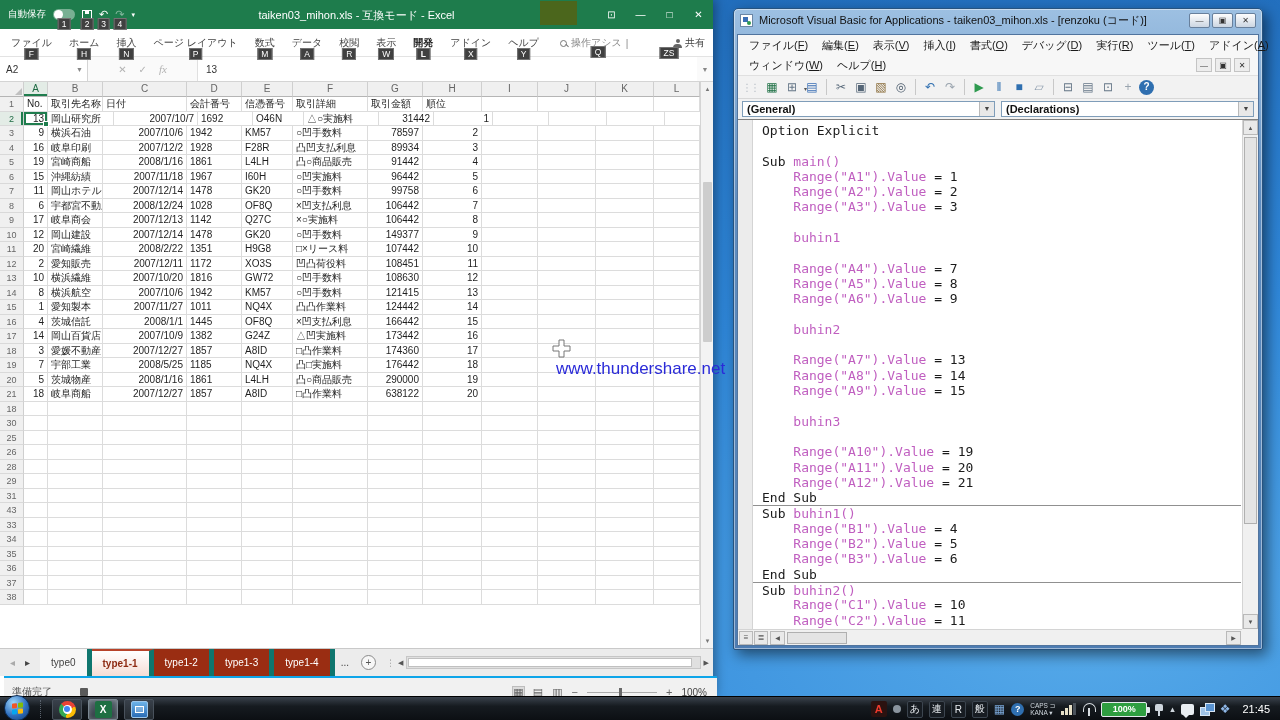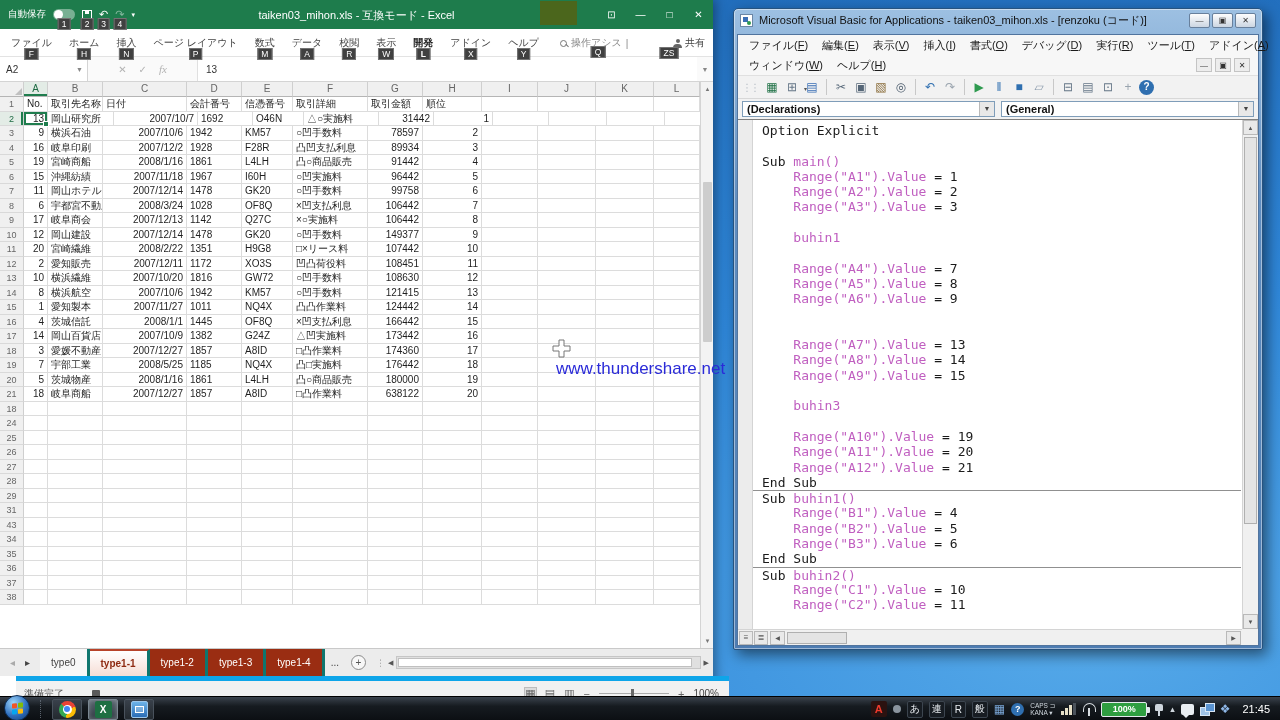--- a/index.html
+++ b/index.html
@@ -59,30 +59,30 @@
 .xl-cell.active-cell{position:relative;box-shadow:inset 0 0 0 2px #1f7d4e;overflow:visible;z-index:2}
 .xl-cell.active-cell::after{content:"";position:absolute;right:-2px;bottom:-2px;width:4px;height:4px;background:#1f7d4e;border:1px solid #fff}
 
 .xl-vscroll{position:absolute;left:700px;top:82px;width:13px;height:566px;background:#f3f3f3;border-left:1px solid #d4d4d4;z-index:6}
 .xl-vscroll .arr{position:absolute;left:0;width:13px;height:14px;display:grid;place-items:center;font-size:6px;color:#777}
 .xl-vthumb{position:absolute;left:2px;width:9px;top:100px;height:160px;background:#cdcdcd;border-radius:1px}
 
 .tabbar{position:absolute;left:0;top:648px;width:713px;height:28px;background:#ececec;border-top:1px solid #c9c9c9;display:flex;align-items:stretch;font-size:10px;z-index:6}
 .tabnav{display:flex;align-items:center;gap:10px;padding:0 10px;color:#444}
 .tabnav .dis{color:#aaa}
-.stab{display:flex;align-items:center;padding:12px 11px;border-right:3px solid #0f766e;color:#444;background:#f7f7f7;white-space:nowrap}
+.stab{display:flex;align-items:center;padding:12px 11px;border-right:5px solid #0f766e;color:#444;background:#f7f7f7;white-space:nowrap}
 .stab.active{background:linear-gradient(#ffffff,#f6ddd5);color:#8e2a12;font-weight:bold;border-top:2px solid #b8432a}
 .stab.red{background:#9a2d12;color:#fff}
 .tabmore{display:flex;align-items:center;padding:0 6px;color:#444}
 .addsheet{align-self:center;width:15px;height:15px;border:1px solid #8a8a8a;border-radius:50%;display:grid;place-items:center;font-size:10px;color:#555;margin:0 6px;background:#f7f7f7}
 .tab-hscroll{align-self:center;display:flex;align-items:center;gap:3px;flex:1;height:16px;margin:0 4px;color:#555}
 .tab-hscroll .track{flex:1;height:13px;background:#e0e0e0;border:1px solid #c6c6c6;position:relative}
 .tab-hscroll .thumb{position:absolute;left:1px;top:1px;bottom:1px;width:97%;background:#fff;border:1px solid #c0c0c0}
 
-.sbar{position:absolute;left:16px;top:676px;width:713px;height:30px;background:#f1f1f1;border-top:5px solid #0ea5e9;display:flex;align-items:center;font-size:10px;color:#555;z-index:6}
+.sbar{position:absolute;left:4px;top:676px;width:713px;height:30px;background:#f1f1f1;border-top:2px solid #0ea5e9;display:flex;align-items:center;font-size:10px;color:#555;z-index:6}
 .sbar .ready{margin-left:8px}
 .macro-rec{width:8px;height:8px;background:#5a5a5a;border-radius:1px;margin-left:28px}
 .sbar-right{margin-left:auto;display:flex;align-items:center;gap:9px;padding-right:10px}
 .viewic{font-size:11px;color:#666;line-height:11px}
 .viewic.pressed{background:#dcdcdc;outline:1px solid #bdbdbd}
 .zoomtrack{width:70px;height:1px;background:#ababab;position:relative}
 .zoomtrack .zthumb{position:absolute;left:32px;top:-4px;width:3px;height:9px;background:#696969}
 .zoomsign{font-size:11px;color:#666}
 .zoomval{color:#444}
 
@@ -368,21 +368,21 @@
           <div class="xl-cell" style="width: 59px; text-align: right;">6</div>
           <div class="xl-cell" style="width: 56px; text-align: left;"></div>
           <div class="xl-cell" style="width: 58px; text-align: left;"></div>
           <div class="xl-cell" style="width: 58px; text-align: left;"></div>
           <div class="xl-cell" style="width: 46px; text-align: left;"></div>
         </div>
         <div class="xl-row">
           <div class="xl-rn" style="width: 24px;">8</div>
           <div class="xl-cell" style="width: 24px; text-align: right;">6</div>
           <div class="xl-cell" style="width: 55px; text-align: left;">宇都宮不動産</div>
-          <div class="xl-cell" style="width: 84px; text-align: right;">2008/3/24</div>
+          <div class="xl-cell" style="width: 84px; text-align: right;">2008/12/24</div>
           <div class="xl-cell" style="width: 55px; text-align: left;">1028</div>
           <div class="xl-cell" style="width: 51px; text-align: left;">OF8Q</div>
           <div class="xl-cell" style="width: 75px; text-align: left;">×凹支払利息</div>
           <div class="xl-cell" style="width: 55px; text-align: right;">106442</div>
           <div class="xl-cell" style="width: 59px; text-align: right;">7</div>
           <div class="xl-cell" style="width: 56px; text-align: left;"></div>
           <div class="xl-cell" style="width: 58px; text-align: left;"></div>
           <div class="xl-cell" style="width: 58px; text-align: left;"></div>
           <div class="xl-cell" style="width: 46px; text-align: left;"></div>
         </div>
@@ -552,21 +552,21 @@
           <div class="xl-cell" style="width: 46px; text-align: left;"></div>
         </div>
         <div class="xl-row">
           <div class="xl-rn" style="width: 24px;">20</div>
           <div class="xl-cell" style="width: 24px; text-align: right;">5</div>
           <div class="xl-cell" style="width: 55px; text-align: left;">茨城物産</div>
           <div class="xl-cell" style="width: 84px; text-align: right;">2008/1/16</div>
           <div class="xl-cell" style="width: 55px; text-align: left;">1861</div>
           <div class="xl-cell" style="width: 51px; text-align: left;">L4LH</div>
           <div class="xl-cell" style="width: 75px; text-align: left;">凸○商品販売</div>
-          <div class="xl-cell" style="width: 55px; text-align: right;">180000</div>
+          <div class="xl-cell" style="width: 55px; text-align: right;">290000</div>
           <div class="xl-cell" style="width: 59px; text-align: right;">19</div>
           <div class="xl-cell" style="width: 56px; text-align: left;"></div>
           <div class="xl-cell" style="width: 58px; text-align: left;"></div>
           <div class="xl-cell" style="width: 58px; text-align: left;"></div>
           <div class="xl-cell" style="width: 46px; text-align: left;"></div>
         </div>
         <div class="xl-row">
           <div class="xl-rn" style="width: 24px;">21</div>
           <div class="xl-cell" style="width: 24px; text-align: right;">18</div>
           <div class="xl-cell" style="width: 55px; text-align: left;">岐阜商船</div>
@@ -590,21 +590,21 @@
           <div class="xl-cell" style="width: 51px; text-align: left;"></div>
           <div class="xl-cell" style="width: 75px; text-align: left;"></div>
           <div class="xl-cell" style="width: 55px; text-align: right;"></div>
           <div class="xl-cell" style="width: 59px; text-align: right;"></div>
           <div class="xl-cell" style="width: 56px; text-align: left;"></div>
           <div class="xl-cell" style="width: 58px; text-align: left;"></div>
           <div class="xl-cell" style="width: 58px; text-align: left;"></div>
           <div class="xl-cell" style="width: 46px; text-align: left;"></div>
         </div>
         <div class="xl-row">
-          <div class="xl-rn" style="width: 24px;">24</div>
+          <div class="xl-rn" style="width: 24px;">30</div>
           <div class="xl-cell" style="width: 24px; text-align: right;"></div>
           <div class="xl-cell" style="width: 55px; text-align: left;"></div>
           <div class="xl-cell" style="width: 84px; text-align: right;"></div>
           <div class="xl-cell" style="width: 55px; text-align: left;"></div>
           <div class="xl-cell" style="width: 51px; text-align: left;"></div>
           <div class="xl-cell" style="width: 75px; text-align: left;"></div>
           <div class="xl-cell" style="width: 55px; text-align: right;"></div>
           <div class="xl-cell" style="width: 59px; text-align: right;"></div>
           <div class="xl-cell" style="width: 56px; text-align: left;"></div>
           <div class="xl-cell" style="width: 58px; text-align: left;"></div>
@@ -635,35 +635,20 @@
           <div class="xl-cell" style="width: 51px; text-align: left;"></div>
           <div class="xl-cell" style="width: 75px; text-align: left;"></div>
           <div class="xl-cell" style="width: 55px; text-align: right;"></div>
           <div class="xl-cell" style="width: 59px; text-align: right;"></div>
           <div class="xl-cell" style="width: 56px; text-align: left;"></div>
           <div class="xl-cell" style="width: 58px; text-align: left;"></div>
           <div class="xl-cell" style="width: 58px; text-align: left;"></div>
           <div class="xl-cell" style="width: 46px; text-align: left;"></div>
         </div>
         <div class="xl-row">
-          <div class="xl-rn" style="width: 24px;">27</div>
-          <div class="xl-cell" style="width: 24px; text-align: right;"></div>
-          <div class="xl-cell" style="width: 55px; text-align: left;"></div>
-          <div class="xl-cell" style="width: 84px; text-align: right;"></div>
-          <div class="xl-cell" style="width: 55px; text-align: left;"></div>
-          <div class="xl-cell" style="width: 51px; text-align: left;"></div>
-          <div class="xl-cell" style="width: 75px; text-align: left;"></div>
-          <div class="xl-cell" style="width: 55px; text-align: right;"></div>
-          <div class="xl-cell" style="width: 59px; text-align: right;"></div>
-          <div class="xl-cell" style="width: 56px; text-align: left;"></div>
-          <div class="xl-cell" style="width: 58px; text-align: left;"></div>
-          <div class="xl-cell" style="width: 58px; text-align: left;"></div>
-          <div class="xl-cell" style="width: 46px; text-align: left;"></div>
-        </div>
-        <div class="xl-row">
           <div class="xl-rn" style="width: 24px;">28</div>
           <div class="xl-cell" style="width: 24px; text-align: right;"></div>
           <div class="xl-cell" style="width: 55px; text-align: left;"></div>
           <div class="xl-cell" style="width: 84px; text-align: right;"></div>
           <div class="xl-cell" style="width: 55px; text-align: left;"></div>
           <div class="xl-cell" style="width: 51px; text-align: left;"></div>
           <div class="xl-cell" style="width: 75px; text-align: left;"></div>
           <div class="xl-cell" style="width: 55px; text-align: right;"></div>
           <div class="xl-cell" style="width: 59px; text-align: right;"></div>
           <div class="xl-cell" style="width: 56px; text-align: left;"></div>
@@ -696,20 +681,35 @@
           <div class="xl-cell" style="width: 75px; text-align: left;"></div>
           <div class="xl-cell" style="width: 55px; text-align: right;"></div>
           <div class="xl-cell" style="width: 59px; text-align: right;"></div>
           <div class="xl-cell" style="width: 56px; text-align: left;"></div>
           <div class="xl-cell" style="width: 58px; text-align: left;"></div>
           <div class="xl-cell" style="width: 58px; text-align: left;"></div>
           <div class="xl-cell" style="width: 46px; text-align: left;"></div>
         </div>
         <div class="xl-row">
           <div class="xl-rn" style="width: 24px;">43</div>
+          <div class="xl-cell" style="width: 24px; text-align: right;"></div>
+          <div class="xl-cell" style="width: 55px; text-align: left;"></div>
+          <div class="xl-cell" style="width: 84px; text-align: right;"></div>
+          <div class="xl-cell" style="width: 55px; text-align: left;"></div>
+          <div class="xl-cell" style="width: 51px; text-align: left;"></div>
+          <div class="xl-cell" style="width: 75px; text-align: left;"></div>
+          <div class="xl-cell" style="width: 55px; text-align: right;"></div>
+          <div class="xl-cell" style="width: 59px; text-align: right;"></div>
+          <div class="xl-cell" style="width: 56px; text-align: left;"></div>
+          <div class="xl-cell" style="width: 58px; text-align: left;"></div>
+          <div class="xl-cell" style="width: 58px; text-align: left;"></div>
+          <div class="xl-cell" style="width: 46px; text-align: left;"></div>
+        </div>
+        <div class="xl-row">
+          <div class="xl-rn" style="width: 24px;">33</div>
           <div class="xl-cell" style="width: 24px; text-align: right;"></div>
           <div class="xl-cell" style="width: 55px; text-align: left;"></div>
           <div class="xl-cell" style="width: 84px; text-align: right;"></div>
           <div class="xl-cell" style="width: 55px; text-align: left;"></div>
           <div class="xl-cell" style="width: 51px; text-align: left;"></div>
           <div class="xl-cell" style="width: 75px; text-align: left;"></div>
           <div class="xl-cell" style="width: 55px; text-align: right;"></div>
           <div class="xl-cell" style="width: 59px; text-align: right;"></div>
           <div class="xl-cell" style="width: 56px; text-align: left;"></div>
           <div class="xl-cell" style="width: 58px; text-align: left;"></div>
@@ -893,44 +893,45 @@
           <div class="vtb-icon" style="color: rgb(136, 153, 170);">▱</div>
           <span class="vtb-sep"></span>
           <div class="vtb-icon" style="color: rgb(102, 119, 136);">⊟</div>
           <div class="vtb-icon" style="color: rgb(102, 119, 136);">▤</div>
           <div class="vtb-icon" style="color: rgb(102, 119, 136);">⊡</div>
           <div class="vtb-icon" style="color: rgb(153, 164, 174);">+</div>
           <div class="vtb-icon round" style="color: rgb(255, 255, 255); background: rgb(47, 111, 176);">?</div>
         </div>
       <div class="vcombos">
         <div class="vcombo">
+          <span>(General)</span>
+          <span class="dd">▼</span>
+        </div>
+        <div class="vcombo">
           <span>(Declarations)</span>
-          <span class="dd">▼</span>
-        </div>
-        <div class="vcombo">
-          <span>(General)</span>
           <span class="dd">▼</span>
         </div>
       </div>
       <div class="vcode">
         <div class="vgutter"></div>
         <div class="vlines">
             <div class="cl"><span class="c-k">Option Explicit</span></div>
             <div class="cl">&nbsp;</div>
             <div class="cl"><span class="c-k">Sub </span><span class="c-m">main()</span></div>
             <div class="cl"><span class="c-k">    </span><span class="c-m">Range("A1").Value</span><span class="c-k"> = 1</span></div>
             <div class="cl"><span class="c-k">    </span><span class="c-m">Range("A2").Value</span><span class="c-k"> = 2</span></div>
             <div class="cl"><span class="c-k">    </span><span class="c-m">Range("A3").Value</span><span class="c-k"> = 3</span></div>
             <div class="cl">&nbsp;</div>
             <div class="cl"><span class="c-k">    </span><span class="c-m">buhin1</span></div>
             <div class="cl">&nbsp;</div>
             <div class="cl"><span class="c-k">    </span><span class="c-m">Range("A4").Value</span><span class="c-k"> = 7</span></div>
             <div class="cl"><span class="c-k">    </span><span class="c-m">Range("A5").Value</span><span class="c-k"> = 8</span></div>
             <div class="cl"><span class="c-k">    </span><span class="c-m">Range("A6").Value</span><span class="c-k"> = 9</span></div>
             <div class="cl">&nbsp;</div>
+            <div class="cl"><span class="c-k">    </span><span class="c-m">buhin2</span></div>
             <div class="cl">&nbsp;</div>
             <div class="cl"><span class="c-k">    </span><span class="c-m">Range("A7").Value</span><span class="c-k"> = 13</span></div>
             <div class="cl"><span class="c-k">    </span><span class="c-m">Range("A8").Value</span><span class="c-k"> = 14</span></div>
             <div class="cl"><span class="c-k">    </span><span class="c-m">Range("A9").Value</span><span class="c-k"> = 15</span></div>
             <div class="cl">&nbsp;</div>
             <div class="cl"><span class="c-k">    </span><span class="c-m">buhin3</span></div>
             <div class="cl">&nbsp;</div>
             <div class="cl"><span class="c-k">    </span><span class="c-m">Range("A10").Value</span><span class="c-k"> = 19</span></div>
             <div class="cl"><span class="c-k">    </span><span class="c-m">Range("A11").Value</span><span class="c-k"> = 20</span></div>
             <div class="cl"><span class="c-k">    </span><span class="c-m">Range("A12").Value</span><span class="c-k"> = 21</span></div>

